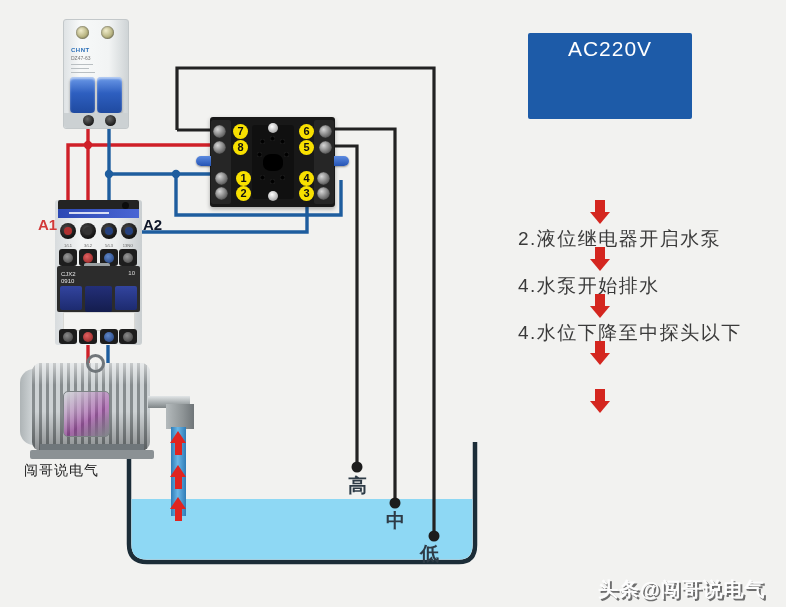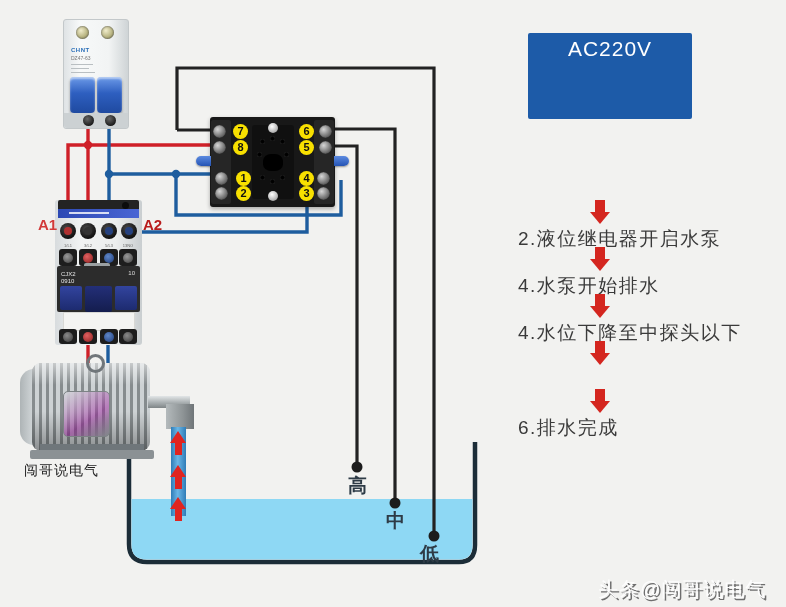--- a/index.html
+++ b/index.html
@@ -66,21 +66,21 @@
   
   .probe-label{font-size:19px;font-weight:600;color:#2e3b46;z-index:3;}
   
   .title-card{left:528px;top:33px;width:164px;height:86px;background:#1d5ba8;z-index:2;color:#fff;text-align:center;border-radius:2px;}
   .title-card .t1{margin-top:13px;font-size:27px;font-weight:bold;letter-spacing:3px;}
   .title-card .t2{margin-top:4px;font-size:21px;letter-spacing:1px;}
   .step{left:518px;width:262px;font-size:19px;color:#3a3a3a;letter-spacing:1.5px;z-index:2;white-space:nowrap;}
   .dn-arrow{position:absolute;left:595px;width:10px;height:12px;background:#d4261f;z-index:2;}
   .dn-arrow::after{content:'';position:absolute;left:-5px;top:12px;width:0;height:0;border-left:10px solid transparent;border-right:10px solid transparent;border-top:12px solid #d4261f;}
   
-  .watermark{left:598px;top:576px;font-size:20px;font-weight:normal;color:#fdfdfd;letter-spacing:1px;
+  .watermark{left:598px;top:576px;font-size:20px;font-weight:bold;color:#fdfdfd;letter-spacing:1px;
     text-shadow:2px 2px 0 #6e6e6e;z-index:3;}
 </style>
 </head>
 <body>
 
 <div id="canvas">
 
   <svg id="wiring" width="786" height="607" viewBox="0 0 786 607">
 
     <path d="M 129,453 L 129,544 Q 129,562 147,562 L 459,562 Q 475,562 475,545 L 475,442" fill="none" stroke="#1c2d38" stroke-width="4.5"></path>
@@ -217,21 +217,21 @@
         <i style="background:radial-gradient(circle at 40% 35%,#e06060,#8a1c1c);"></i>
       </div>
     <div class="botterm" style="left:45px;">
         <i style="background:radial-gradient(circle at 40% 35%,#5f87c8,#1c3a78);"></i>
       </div>
     <div class="botterm" style="left:64px;">
         <i></i>
       </div>
   </div>
   <div class="abs coil-label" style="left:38px;top:216px;color:#d23a3a;">A1</div>
-  <div class="abs coil-label" style="left:143px;top:216px;color:#b91c1c;">A2</div>
+  <div class="abs coil-label" style="left:143px;top:216px;color:#0f172a;">A2</div>
 
   <div class="abs motor-cap"></div>
   <div class="abs motor-body"></div>
   <div class="abs motor-eye"></div>
   <div class="abs motor-box"></div>
   <div class="abs motor-base"></div>
   <div class="abs motor-plate"></div>
   <div class="abs shaft"></div>
   <div class="abs elbow"></div>
   <div class="abs pipe"></div>
@@ -249,17 +249,16 @@
   </div>
 
   <div class="dn-arrow" style="top:200px;"></div>
   <div class="abs step" style="top:226px;">2.液位继电器开启水泵</div>
   <div class="dn-arrow" style="top:247px;"></div>
   <div class="abs step" style="top:273px;">4.水泵开始排水</div>
   <div class="dn-arrow" style="top:294px;"></div>
   <div class="abs step" style="top:320px;">4.水位下降至中探头以下</div>
   <div class="dn-arrow" style="top:341px;"></div>
   <div class="dn-arrow" style="top:389px;"></div>
-  <div class="abs step" style="top:415px;">6.排水完成</div>
 
   <div class="abs watermark">头条@闯哥说电气</div>
 
 </div>
 
 </body></html>

